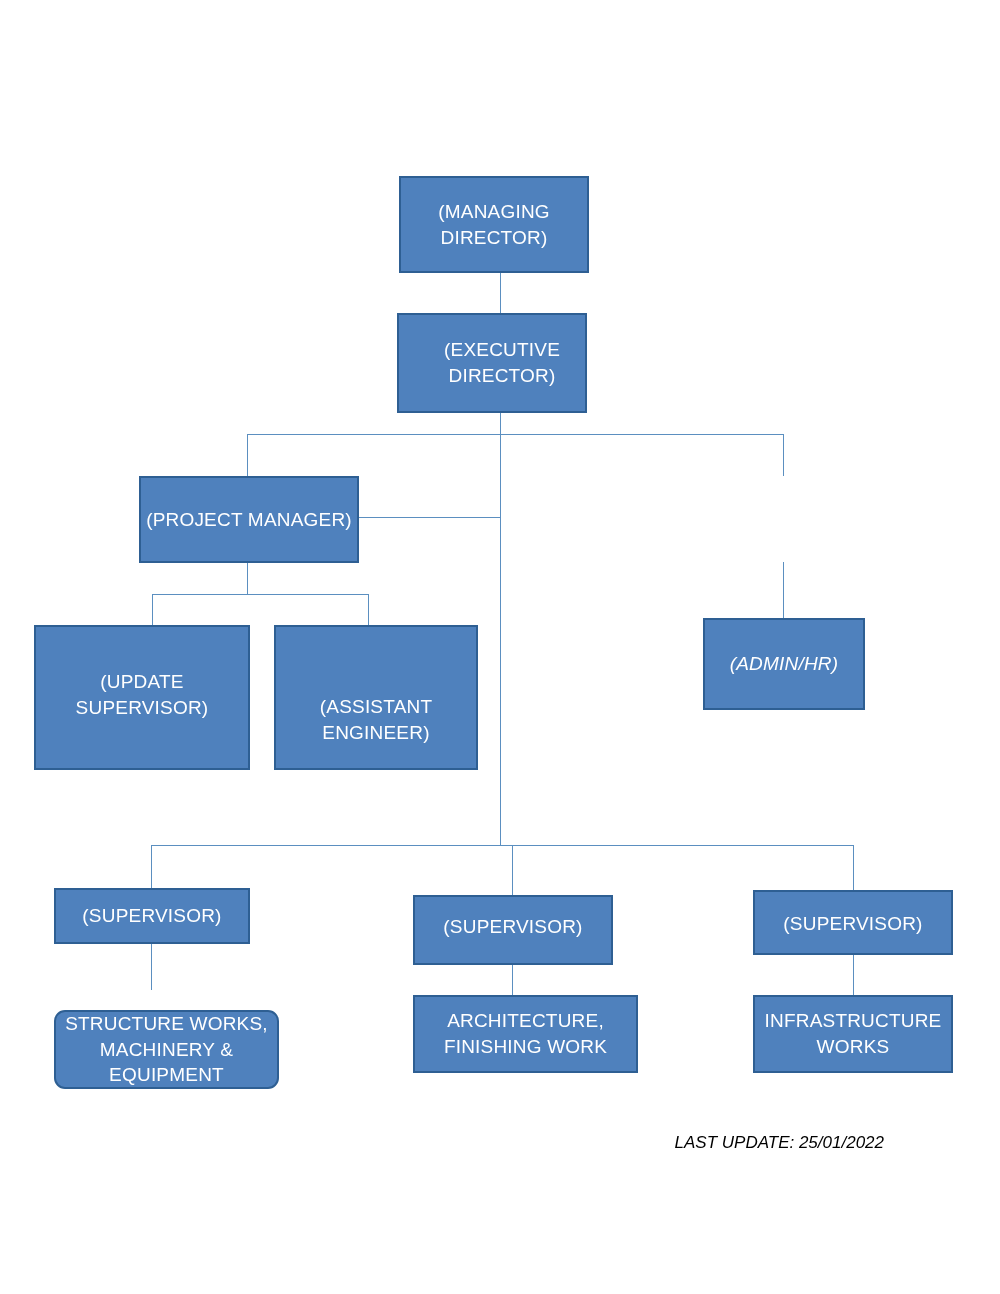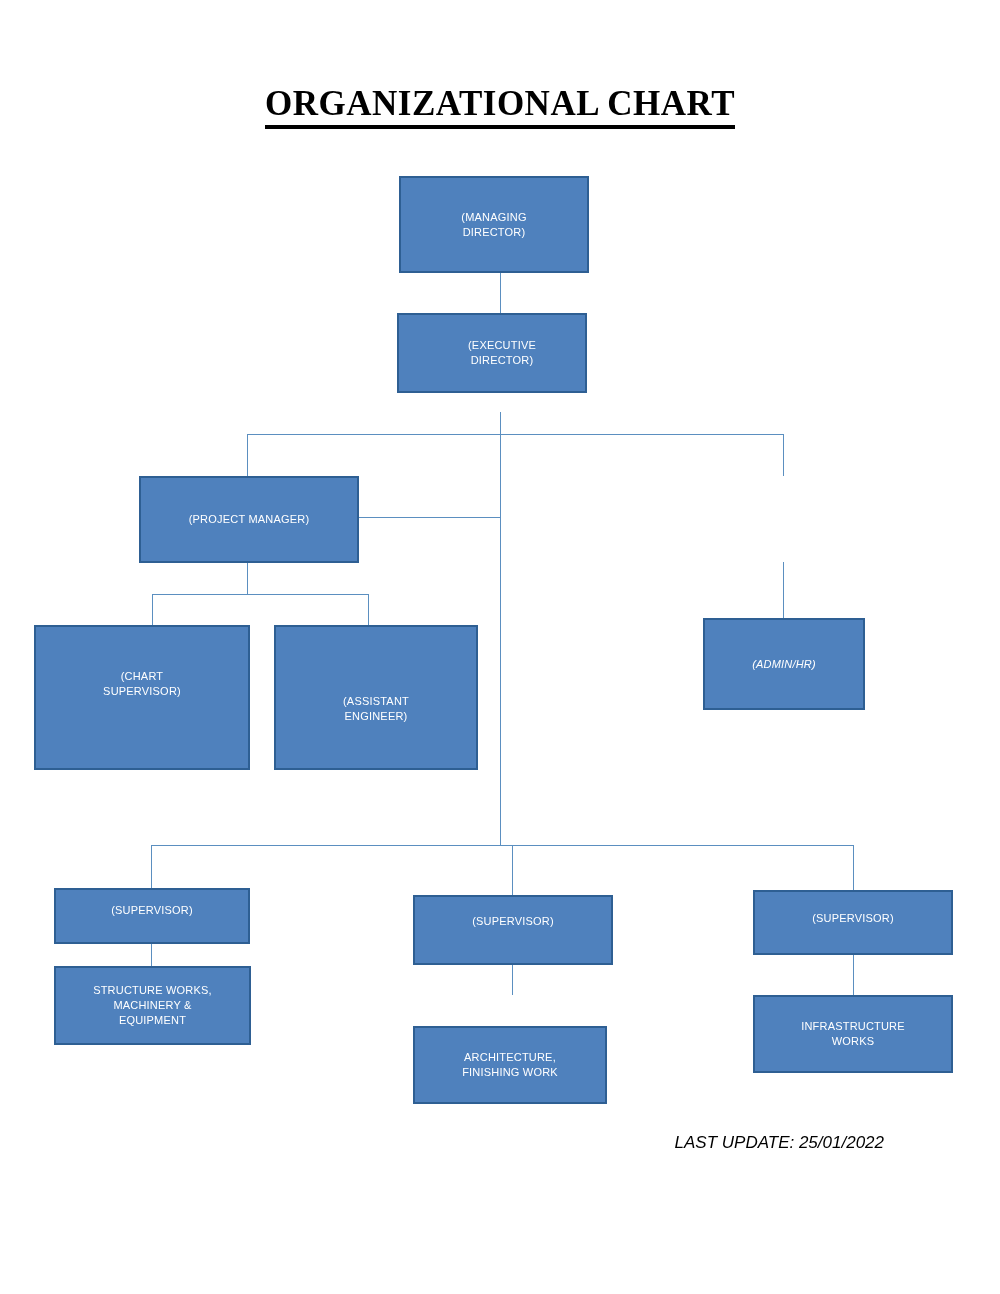--- a/index.html
+++ b/index.html
@@ -44,21 +44,21 @@
   .line.v { width: 1px; }
   .line.h { height: 1px; }
 
   
   .node {
     position: absolute;
     box-sizing: border-box;
     background: #4F81BD;
     border: 2px solid #2E5F93;
     color: #ffffff;
-    font-size: 11px;
+    font-size: 19px;
     line-height: 1.35;
     text-align: center;
     display: flex;
     justify-content: center;
     letter-spacing: 0.2px;
   }
   .node .lbl {
     display: block;
     width: 100%;
     white-space: pre-line;
@@ -78,21 +78,20 @@
     font-size: 17px;
     color: #000000;
     white-space: nowrap;
   }
 </style>
 </head>
 <body>
 
 <div id="page">
 
-  <div id="chart-title"><span class="tx">ORGANIZATIONAL CHART</span></div>
 
   <div class="line v" style="left:500px; top:273px; height:41px;"></div>
 
   <div class="line v" style="left:500px; top:412px; height:434px;"></div>
 
   <div class="line h" style="left:247px; top:434px; width:537px;"></div>
 
   <div class="line v" style="left:247px; top:434px; height:42px;"></div>
 
   <div class="line v" style="left:783px; top:434px; height:42px;"></div>
@@ -113,32 +112,32 @@
 
   <div class="line v" style="left:151px; top:944px; height:46px;"></div>
   <div class="line v" style="left:512px; top:965px; height:30px;"></div>
   <div class="line v" style="left:853px; top:955px; height:40px;"></div>
 
   <div class="node vc" style="left:399px; top:176px; width:190px; height:97px;">
     <span class="lbl">(MANAGING
 DIRECTOR)</span>
   </div>
 
-  <div class="node vc" style="left:397px; top:313px; width:190px; height:80px;padding-left:20px;">
+  <div class="node vc" style="left:397px; top:313px; width:190px; height:100px;padding-left:20px;">
     <span class="lbl">(EXECUTIVE
 DIRECTOR)</span>
   </div>
 
   <div class="node vc" style="left:139px; top:476px; width:220px; height:87px;justify-content:center;">
     <span class="lbl">(PROJECT MANAGER)</span>
   </div>
 
 
   <div class="node vt" style="left:34px; top:625px; width:216px; height:145px; padding-top:42px;">
-    <span class="lbl">(CHART
+    <span class="lbl">(UPDATE
 SUPERVISOR)</span>
   </div>
 
   <div class="node vt" style="left:274px; top:625px; width:204px; height:145px; padding-top:67px;">
     <span class="lbl">(ASSISTANT
 ENGINEER)</span>
   </div>
 
   <div class="node vc" style="left:703px; top:618px; width:162px; height:92px;font-style:italic;">
     <span class="lbl">(ADMIN/HR)</span>
@@ -149,27 +148,27 @@
   </div>
 
   <div class="node vt" style="left:413px; top:895px; width:200px; height:70px; padding-top:17px;">
     <span class="lbl">(SUPERVISOR)</span>
   </div>
 
   <div class="node vt" style="left:753px; top:890px; width:200px; height:65px; padding-top:19px;">
     <span class="lbl">(SUPERVISOR)</span>
   </div>
 
-  <div class="node vc" style="left:54px; top:966px; width:197px; height:79px;">
+  <div class="node vc" style="left:54px; top:1010px; width:225px; height:79px;border-radius:11px;">
     <span class="lbl">STRUCTURE WORKS,
 MACHINERY &amp;
 EQUIPMENT</span>
   </div>
 
-  <div class="node vc" style="left:413px; top:995px; width:194px; height:78px;margin-top:31px;">
+  <div class="node vc" style="left:413px; top:995px; width:225px; height:78px;">
     <span class="lbl">ARCHITECTURE,
 FINISHING WORK</span>
   </div>
 
   <div class="node vc" style="left:753px; top:995px; width:200px; height:78px;">
     <span class="lbl">INFRASTRUCTURE
 WORKS</span>
   </div>
 
   <div id="last-update">LAST UPDATE: 25/01/2022</div>

